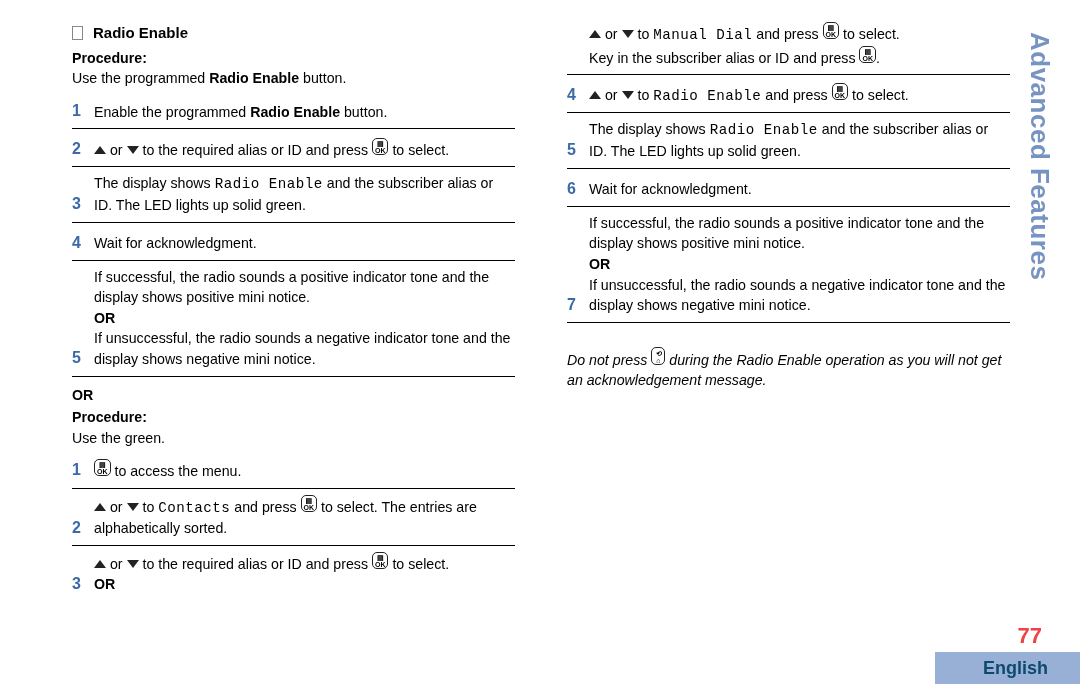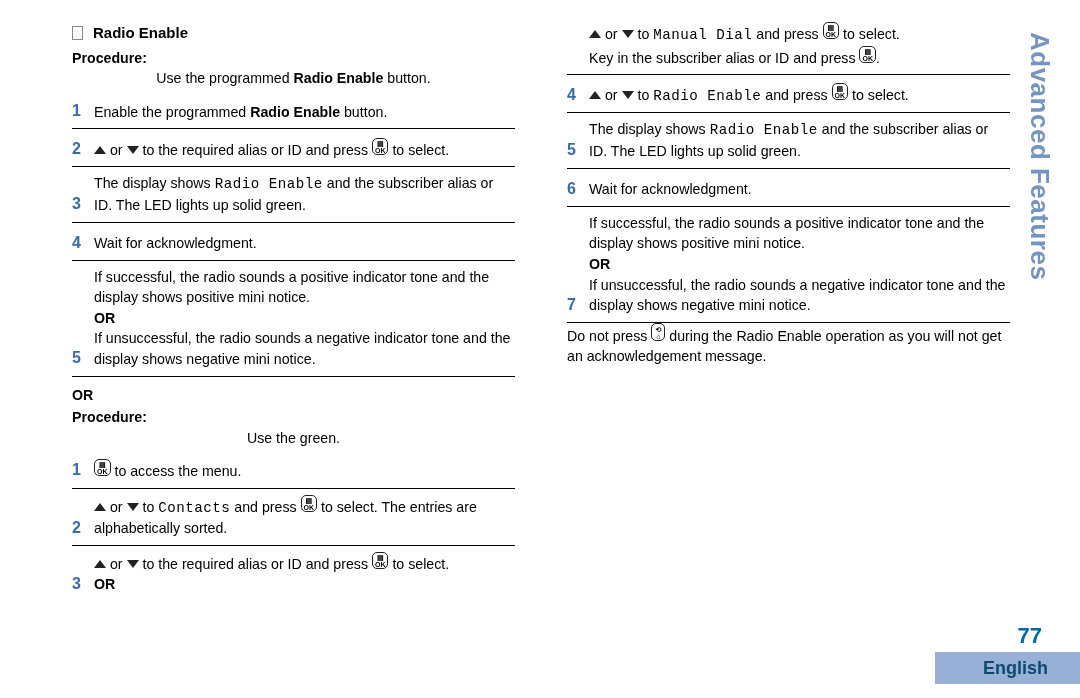--- a/index.html
+++ b/index.html
@@ -92,40 +92,40 @@
     padding: 2px 2px 0 2px;
     border: 1.3px solid #222;
     border-radius: 5px;
     font-size: 8px;
     line-height: 8px;
     text-align: center;
     vertical-align: 2px;
     font-weight: bold;
   }
   .btn-back .t { display:block; font-size:7px; line-height:7px; }
-  .para { margin: 0 0 2px 0; text-align: center; }
+  .para { margin: 0 0 2px 0; }
   .or-block { font-weight: bold; margin: 8px 0 2px 0; }
-  .italic-note { margin-top: 0; }
+  .italic-note { font-style: italic; margin-top: 24px; }
   .side-tab {
     position: absolute;
     right: 22px;
     top: 32px;
     writing-mode: vertical-rl;
     font-size: 26px;
     font-weight: bold;
     color: #7693c1;
     letter-spacing: 0.5px;
   }
   .page-num {
     position: absolute;
     right: 38px;
     bottom: 46px;
     font-size: 22px;
     font-weight: bold;
-    color: #0369a1;
+    color: #ef4444;
   }
   .lang-tab {
     position: absolute;
     right: 0;
     bottom: 14px;
     background: #99b0d6;
     color: #0c4a6e;
     font-weight: bold;
     font-size: 18px;
     padding: 3px 32px 3px 48px;

